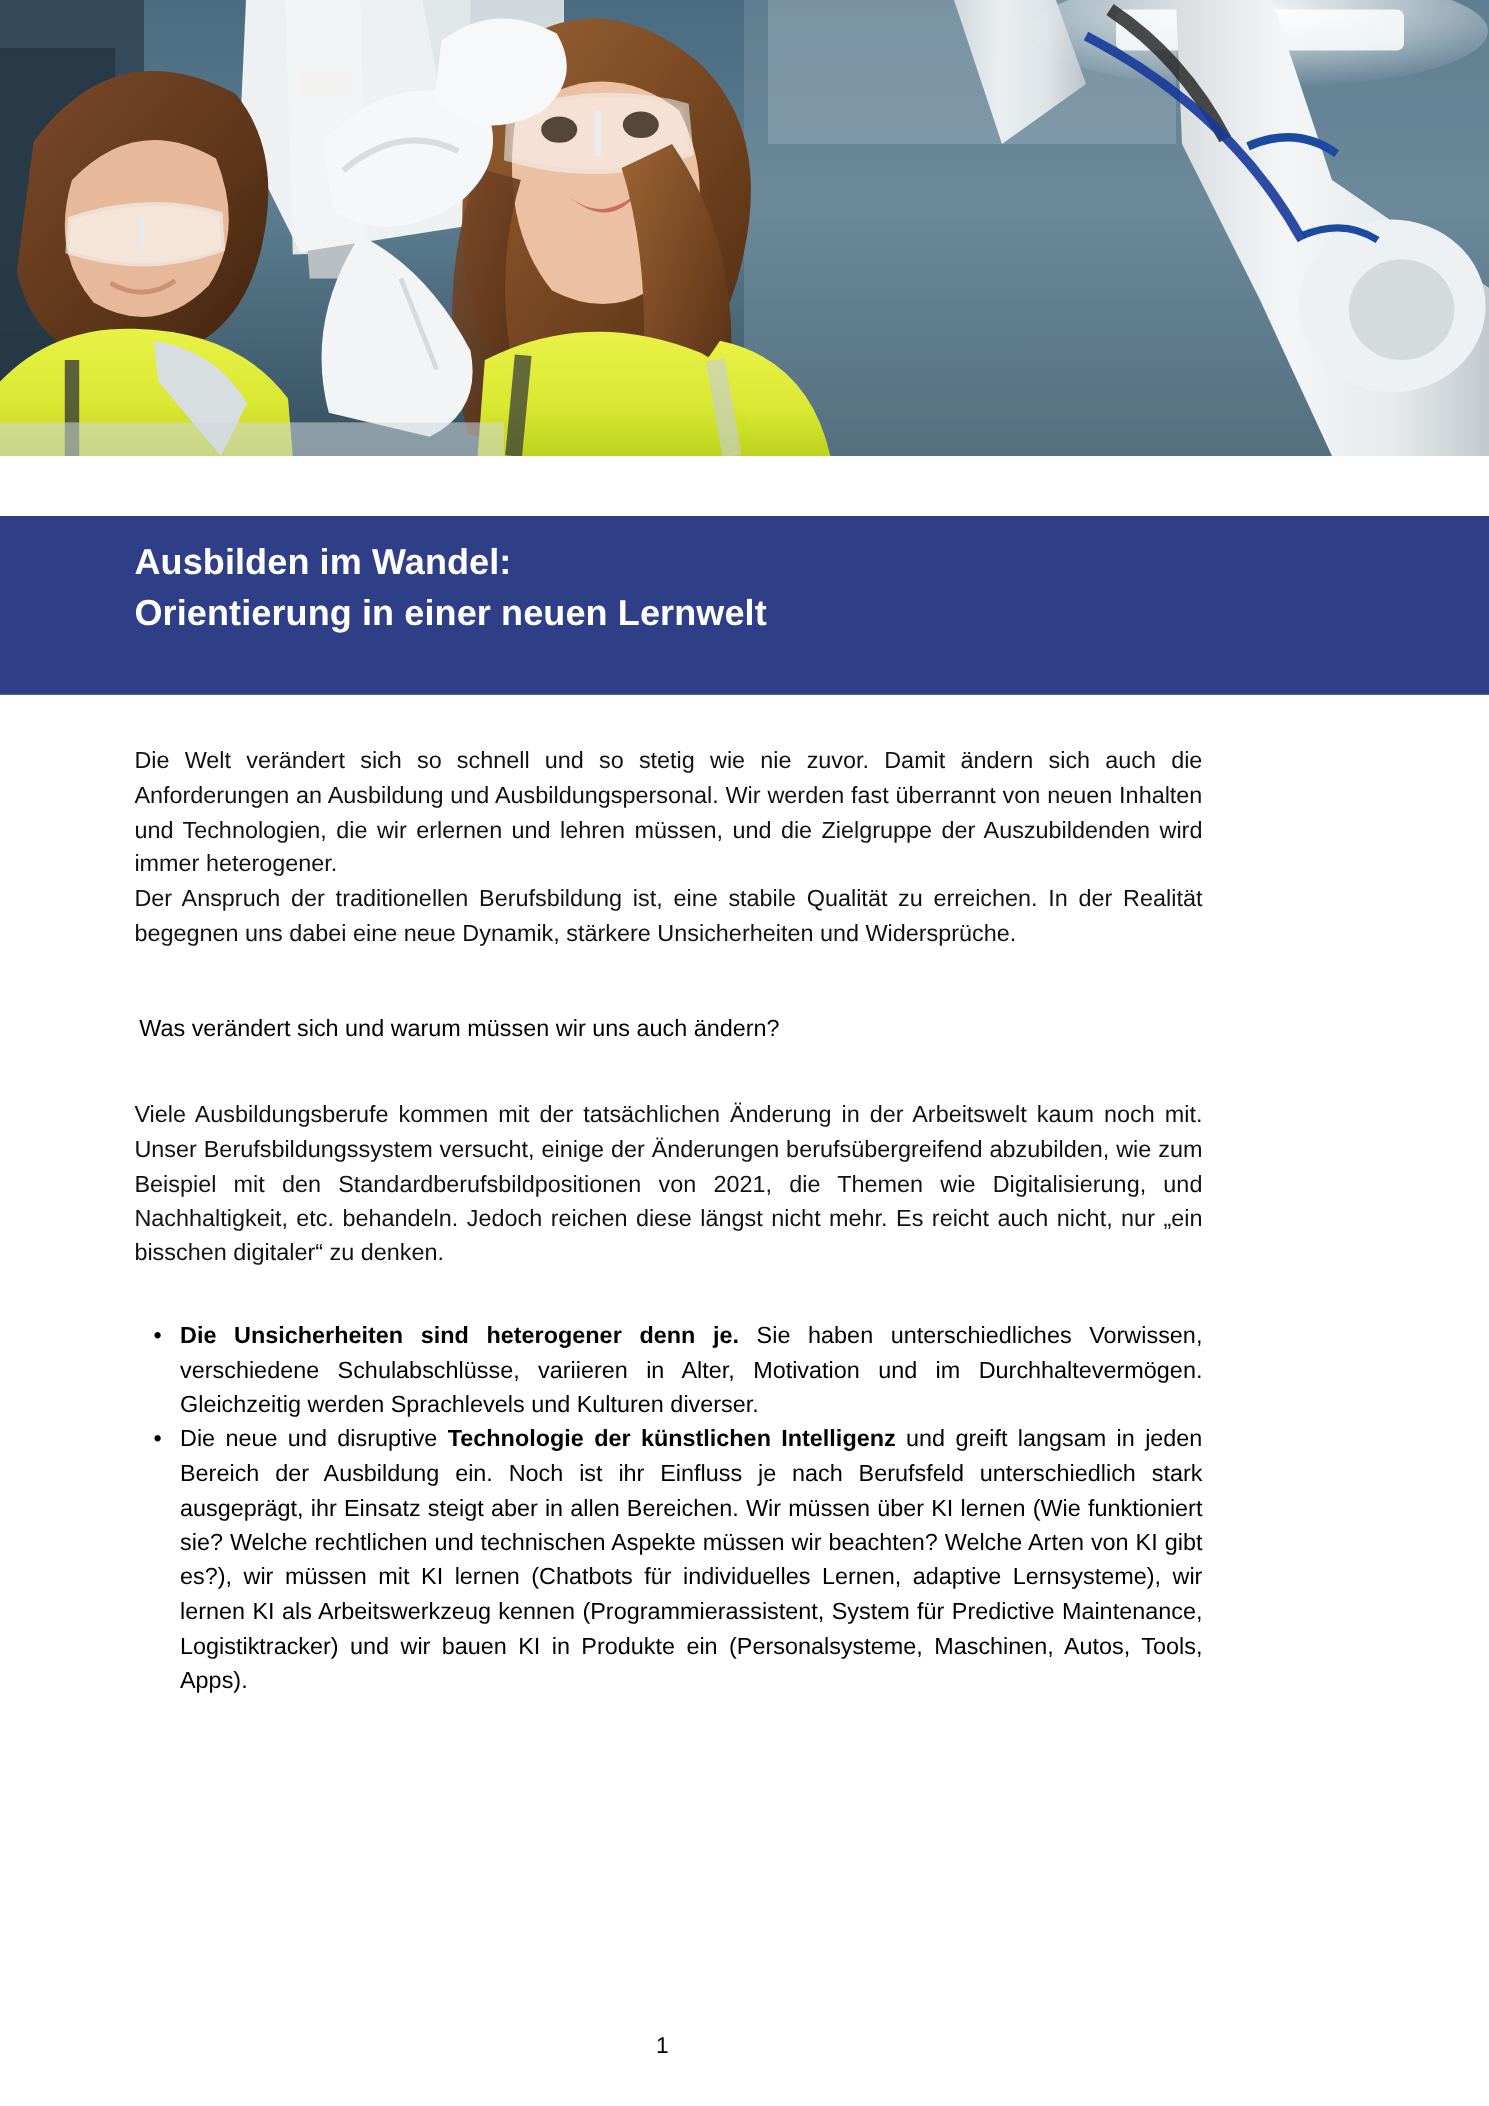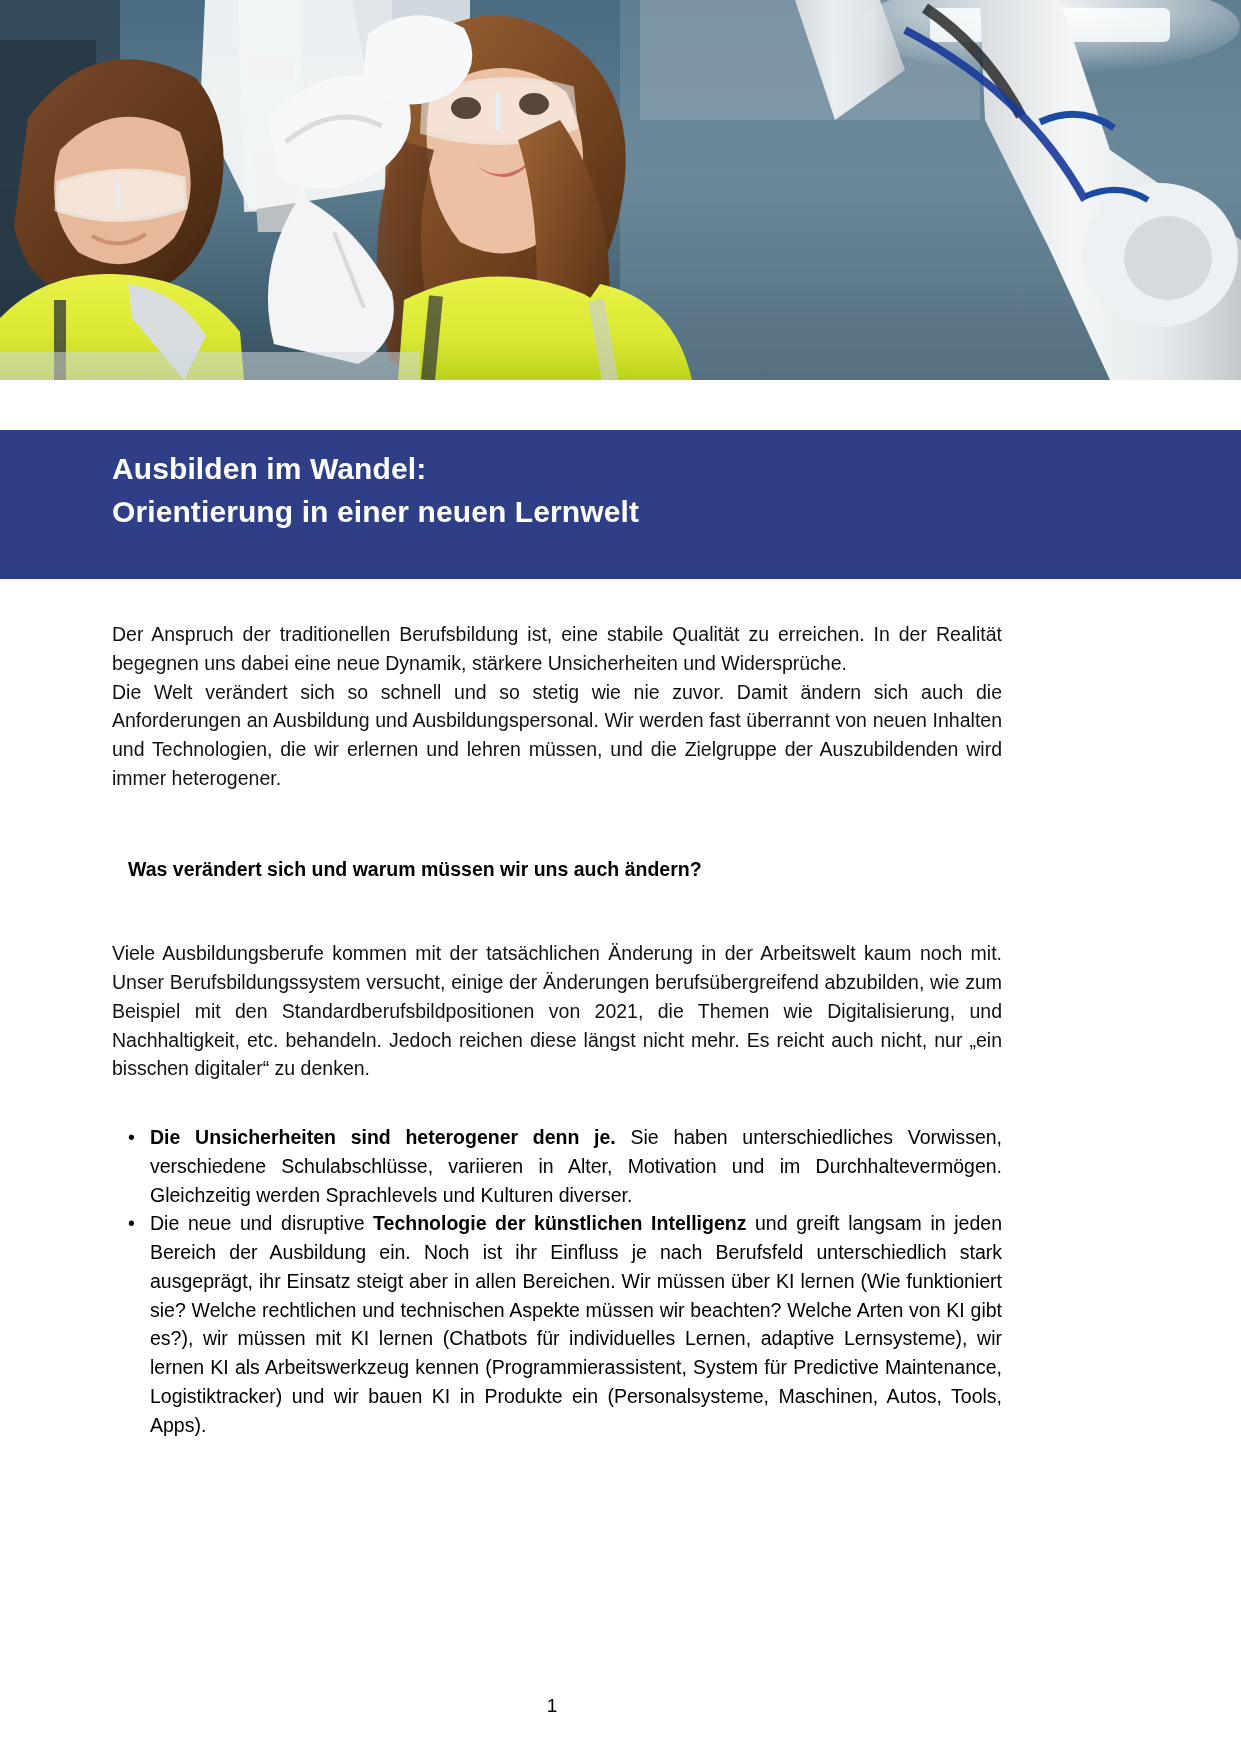--- a/index.html
+++ b/index.html
@@ -62,23 +62,23 @@
     line-height: 1.475;
     text-align: justify;
     text-justify: inter-word;
     color: #111111;
   }
   p.body.nogap { margin-top: 0; }
   .spacer-md { height: 40px; }
   .spacer-lg { height: 46px; }
 
   h2.section-heading {
-    margin: 16px;
-    font-size: 19.5px;
-    font-weight: bold;
+    margin: 4px;
+    font-size: 19.5px;
+    font-weight: normal;
     line-height: 1.475;
     color: #000000;
   }
 
   ul.bullets {
     margin: 0;
     padding: 0 0 0 38px;
     list-style: none;
   }
   ul.bullets > li {
@@ -215,22 +215,22 @@
   </svg>
 </div>
 
 <div class="title-banner">
   <div class="title-line">Ausbilden im Wandel:</div>
   <div class="title-line">Orientierung in einer neuen Lernwelt</div>
 </div>
 
 <div class="content">
 
+  <p class="body">Die Welt verändert sich so schnell und so stetig wie nie zuvor. Damit ändern sich auch die Anforderungen an Ausbildung und Ausbildungspersonal. Wir werden fast überrannt von neuen Inhalten und Technologien, die wir erlernen und lehren müssen, und die Zielgruppe der Auszubildenden wird immer heterogener.</p>
   <p class="body nogap">Der Anspruch der traditionellen Berufsbildung ist, eine stabile Qualität zu erreichen. In der Realität begegnen uns dabei eine neue Dynamik, stärkere Unsicherheiten und Widersprüche.</p>
-  <p class="body">Die Welt verändert sich so schnell und so stetig wie nie zuvor. Damit ändern sich auch die Anforderungen an Ausbildung und Ausbildungspersonal. Wir werden fast überrannt von neuen Inhalten und Technologien, die wir erlernen und lehren müssen, und die Zielgruppe der Auszubildenden wird immer heterogener.</p>
 
   <div class="spacer-lg"></div>
 
   <h2 class="section-heading">Was verändert sich und warum müssen wir uns auch ändern?</h2>
 
   <div class="spacer-md"></div>
 
   <p class="body">Viele Ausbildungsberufe kommen mit der tatsächlichen Änderung in der Arbeitswelt kaum noch mit. Unser Berufsbildungssystem versucht, einige der Änderungen berufsübergreifend abzubilden, wie zum Beispiel mit den Standardberufsbildpositionen von 2021, die Themen wie Digitalisierung, und Nachhaltigkeit, etc. behandeln. Jedoch reichen diese längst nicht mehr. Es reicht auch nicht, nur „ein bisschen digitaler“ zu denken.</p>
 
   <div class="spacer-md"></div>

